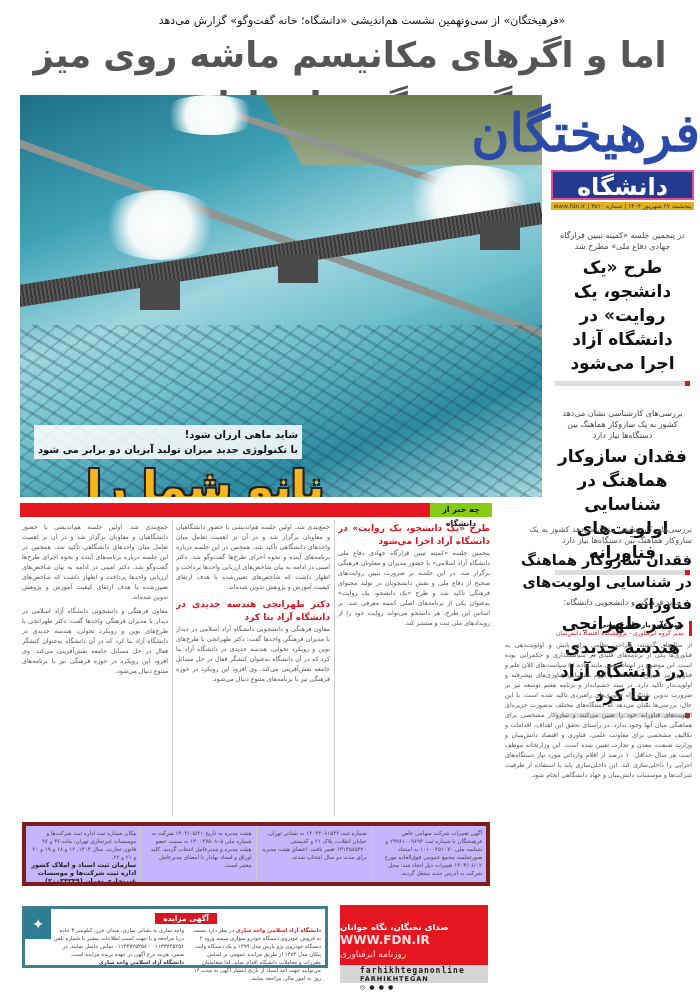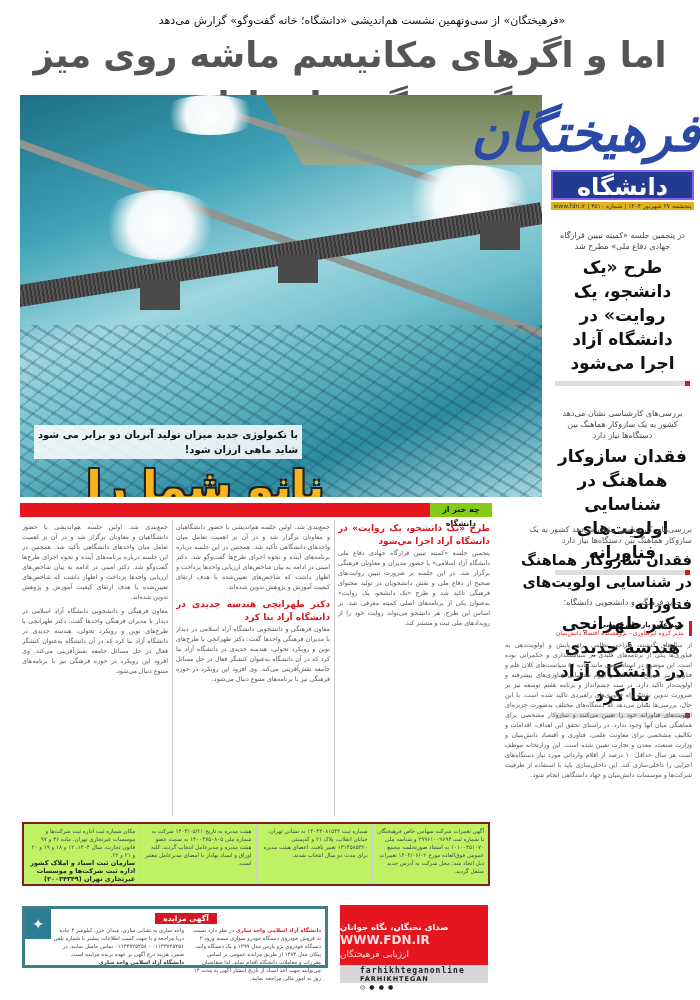--- a/index.html
+++ b/index.html
@@ -16,43 +16,43 @@
   .photo .foam { position: absolute; border-radius: 50%; background: radial-gradient(circle,#ffffff 0%,#f2f8f9 45%,rgba(255,255,255,0) 75%); }
   .photo .bridge { position: absolute; left: 0; top: 190px; width: 530px; height: 22px; background: repeating-linear-gradient(90deg,#3a3a3a 0 2px,#575757 2px 4px); transform: rotate(-9deg); transform-origin: left bottom; }
   .photo .pier { position: absolute; background: #4a4a4a; }
   .photo .fish { position: absolute; left: 0; top: 230px; width: 522px; height: 172px;
     background: repeating-linear-gradient(30deg, rgba(20,60,80,0.25) 0 3px, rgba(255,255,255,0) 3px 11px), repeating-linear-gradient(-40deg, rgba(20,60,80,0.2) 0 2px, rgba(255,255,255,0) 2px 13px); }
   .photo-sub { position: absolute; right: 240px; top: 330px; background: rgba(255,255,255,0.85); padding: 2px 4px; font-size: 10px; font-weight: bold; color: #111; line-height: 15px; text-align: right; }
   .photo-title { position: absolute; right: 218px; top: 366px; font-size: 44px; line-height: 52px; font-weight: bold; color: #f7b51b; text-align: right;
     text-shadow: -2px -2px 0 #222, 2px -2px 0 #222, -2px 2px 0 #222, 2px 2px 0 #222; white-space: nowrap; }
 
   .side { position: absolute; left: 545px; top: 95px; width: 155px; height: 400px; text-align: center; }
-  .logo-script { height: 75px; font-family: "DejaVu Serif", serif; font-size: 52px; font-weight: bold; color: #2b4aa8; line-height: 75px; font-style: italic; }
-  .logo-bar { margin: 0 6px; height: 30px; background: #233b8e; color: #fff; font-size: 24px; font-weight: bold; line-height: 30px; border: 2px solid #8b5cf6; }
+  .logo-script { height: 75px; font-family: "DejaVu Serif", serif; font-size: 52px; font-weight: bold; color: #2b4aa8; line-height: 75px; }
+  .logo-bar { margin: 0 6px; height: 30px; background: #233b8e; color: #fff; font-size: 24px; font-weight: bold; line-height: 30px; border: 2px solid #ec4899; }
   .dateline { margin: 2px 6px 0; height: 8px; background: #e2b21e; font-size: 6px; line-height: 8px; color: #333; }
   .side-item { padding: 20px 8px 0; }
   .side-item .lead { font-size: 8px; color: #444; line-height: 11px; }
   .side-item .title { font-size: 17px; font-weight: bold; color: #111; line-height: 24px; margin-top: 3px; }
   .divider { height: 5px; margin: 6px 10px 2px; background: #ddd; position: relative; }
   .divider::after { content: ""; position: absolute; right: 0; top: 0; width: 5px; height: 5px; background: #d9161f; }
 
   .section-bar { position: absolute; left: 20px; top: 503px; width: 472px; height: 14px; background: #e5161f; }
   .section-tag { position: absolute; left: 430px; top: 503px; width: 62px; height: 14px; background: #84cc16; font-size: 8px; font-weight: bold; line-height: 14px; text-align: center; color: #111; }
 
   .col { position: absolute; top: 522px; font-size: 6.3px; line-height: 10px; color: #555; text-align: justify; overflow: hidden; }
   .col-h { font-size: 9px; font-weight: bold; color: #d9161f; line-height: 13px; }
 
   .right-feature { position: absolute; left: 497px; top: 520px; width: 203px; height: 490px; }
   .right-feature .lead { font-size: 8px; color: #555; line-height: 11px; padding: 4px 8px 0; }
   .right-feature .title { font-size: 14.5px; font-weight: bold; color: #111; line-height: 22px; padding: 3px 8px 0; }
   .byline { margin: 6px 8px 4px; padding-right: 5px; border-right: 3px solid #d9161f; }
   .byline .name { font-size: 7px; font-weight: bold; color: #111; }
   .byline .role { font-size: 6px; color: #d9161f; }
 
-  .legal-box { position: absolute; left: 22px; top: 822px; width: 468px; height: 64px; border: 2px solid #7f1d1d; background: #bef264; display: flex; direction: rtl; }
+  .legal-box { position: absolute; left: 22px; top: 822px; width: 468px; height: 64px; border: 4px solid #7f1d1d; background: #c4b5fd; display: flex; direction: rtl; }
   .legal-box .lc { flex: 1; padding: 3px 4px; font-size: 5.6px; line-height: 8px; color: #444; border-left: 1px solid #ccc; overflow: hidden; }
   .legal-box .lc:last-child { border-left: none; }
   .legal-box .org { font-weight: bold; color: #222; font-size: 6.5px; }
 
   .auction { position: absolute; left: 22px; top: 906px; width: 306px; height: 62px; border: 3px solid #3f7f8d; background: #fff; }
   .auction .emblem { position: absolute; left: 0; top: 0; width: 26px; height: 30px; background: #2d7d95; color: #fff; font-size: 14px; text-align: center; line-height: 30px; }
   .auction .atitle { position: absolute; left: 130px; top: 4px; width: 62px; height: 11px; background: #d9161f; color: #fff; font-size: 7.5px; font-weight: bold; line-height: 11px; text-align: center; }
   .auction .abody { position: absolute; left: 28px; right: 4px; top: 17px; font-size: 5.4px; line-height: 8px; color: #444; display: flex; gap: 6px; }
   .auction .abody div { flex: 1; }
   .auction .sig { font-weight: bold; color: #333; }
@@ -82,22 +82,22 @@
   <div class="wall" style="left:180px;top:5px;width:420px;height:7px;transform:rotate(18deg);transform-origin:left top;"></div>
   <div class="foam" style="left:80px;top:95px;width:120px;height:70px;"></div>
   <div class="foam" style="left:140px;top:0px;width:100px;height:40px;"></div>
   <div class="foam" style="left:380px;top:70px;width:140px;height:70px;"></div>
   <div class="fish"></div>
   <div class="bridge"></div>
   <div class="pier" style="left:120px;top:185px;width:40px;height:30px;"></div>
   <div class="pier" style="left:258px;top:160px;width:40px;height:28px;"></div>
   <div class="pier" style="left:460px;top:125px;width:40px;height:30px;"></div>
   <div class="photo-sub">
+    <div>شاید ماهی ارزان شود!</div>
     <div>با تکنولوژی جدید میزان تولید آبزیان دو برابر می شود</div>
-    <div>شاید ماهی ارزان شود!</div>
   </div>
   <div class="photo-title">
     <div>نانو شما را</div>
 
   </div>
 </div>
 
 <div class="side">
   <div class="logo-script">فرهیختگان</div>
   <div class="logo-bar">دانشگاه</div>
@@ -176,21 +176,21 @@
       <span>واحد ساری به نشانی ساری، میدان خزر، کیلومتر ۴ جاده دریا مراجعه و یا جهت کسب اطلاعات بیشتر با شماره تلفن ۰۱۱۳۳۷۲۵۲۵۱ - ۰۱۱۳۳۷۲۵۲۵۸ تماس حاصل نمایند. در ضمن، هزینه درج آگهی بر عهده برنده مزایده است.</span>
       <div class="sig">دانشگاه آزاد اسلامی واحد ساری</div>
     </div>
   </div>
 </div>
 
 <div class="promo">
   <div class="red">
     <div class="l1">صدای نخبگان، نگاه جوانان</div>
     <div class="l2">WWW.FDN.IR</div>
-    <div class="l3">ارزیابی فرهیختگان</div>
+    <div class="l3">روزنامه ابرفناوری</div>
   </div>
   <div class="grey">
     <div class="s1">farhikhteganonline</div>
     <div class="s2">
       <span>FARHIKHTEGAN</span>
       <span class="social">◎ ● ● ●</span>
     </div>
   </div>
 </div>
 

